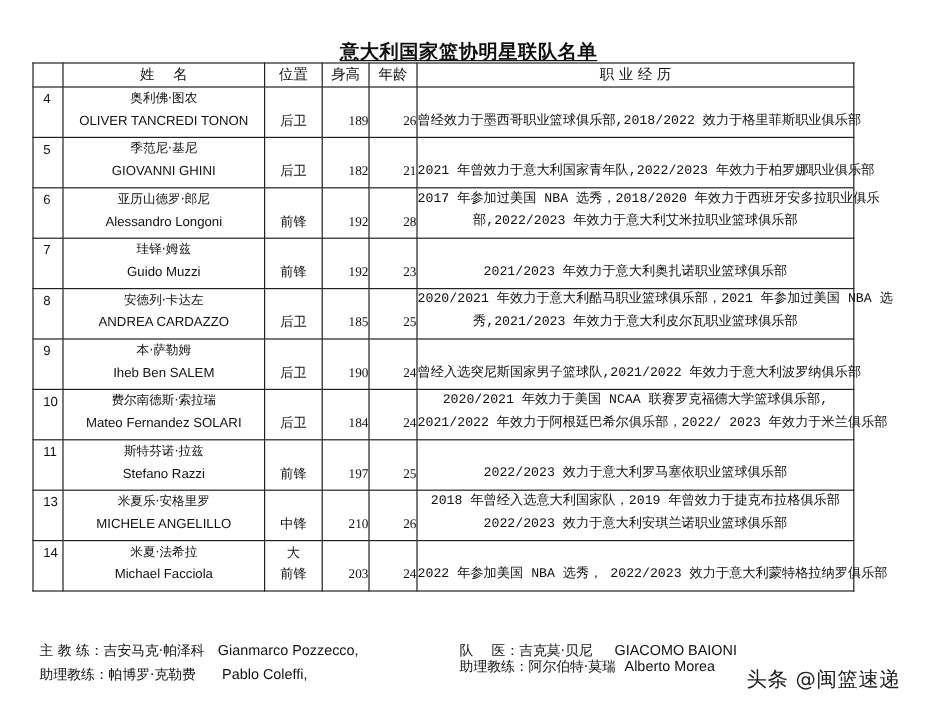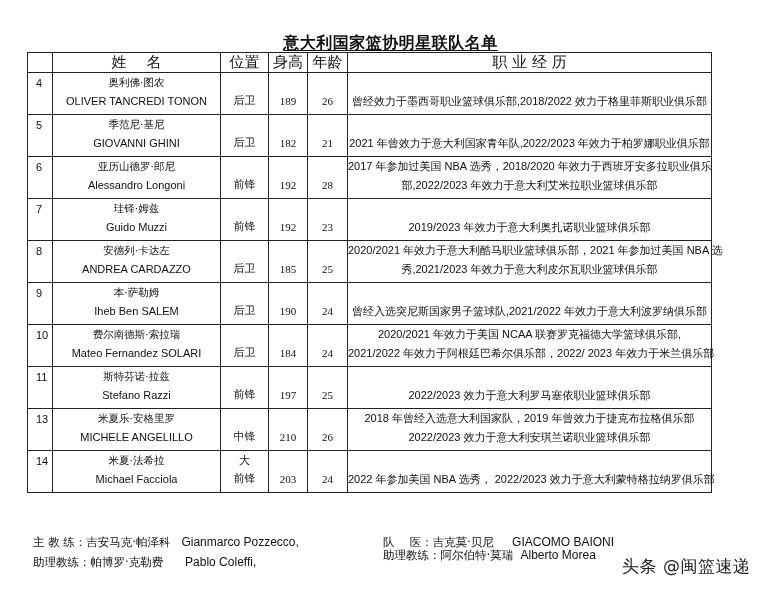--- a/index.html
+++ b/index.html
@@ -5,34 +5,34 @@
   html, body { margin:0; padding:0; background:#ffffff; }
   body { width:781px; height:594px; position:relative; overflow:hidden;
          font-family: "Liberation Serif", "DejaVu Serif", serif; color:#111; }
   .title { position:absolute; left:0; width:781px; top:33px; text-align:center;
            font-family:"DejaVu Sans", sans-serif; font-weight:bold; font-size:16px;
            letter-spacing:0.5px; }
   .title span { text-decoration: underline; text-underline-offset:2px;text-align:center; }
   table.roster { position:absolute; left:27px; top:52px; width:684px;
                  border-collapse:collapse; table-layout:fixed; }
   table.roster td, table.roster th { border:1px solid #222; padding:0; }
-  table.roster th { height:19px; font-weight:normal; font-size:15px;
+  table.roster th { height:19px; font-weight:normal; font-size:12px;
                     font-family:"DejaVu Sans", sans-serif; text-align:center; }
   table.roster td { height:37px; vertical-align:top; font-size:11px; }
   .num { font-family:"Liberation Sans", sans-serif; font-size:11px; padding:4px 0 0 8px !important; text-align:left; }
   .namecell { text-align:center; }
   .cn { font-family:"DejaVu Sans", sans-serif; font-weight:normal; font-size:10.5px; height:19px; line-height:19px; }
   .cn.plain { font-weight:normal; }
   .en { font-family:"Liberation Sans", sans-serif; font-size:11px; height:18px; line-height:18px; }
   .pos { font-family:"DejaVu Sans", sans-serif; font-size:10.5px; text-align:center;margin-top:28px; }
   .pos .top { height:19px; line-height:19px; }
   .pos .bot { height:18px; line-height:18px; }
   .numval { text-align:center; font-size:10.5px; }
-  .numval .bot { margin-top:19px; height:18px; line-height:18px; }
-  .career { text-align:center; font-family:Liberation Sans, sans-serif; font-size:9.5px; }
+  .numval .bot { margin-top:19px; height:18px; line-height:18px;text-align:right; }
+  .career { text-align:center; font-family:Liberation Mono, monospace; font-size:9.5px; }
   .career .l { height:18.5px; line-height:18.5px; white-space:nowrap; }
   .career.single .l { margin-top:19px; height:18px; line-height:18px; }
   .staff { position:absolute; font-family:"DejaVu Sans", sans-serif; font-size:11.5px; white-space:nowrap; }
   .staff .lbl { letter-spacing:0px; }
   .staff .en2 { font-family:"Liberation Sans", sans-serif; font-size:12px; }
   .watermark { position:absolute; left:622px; top:555px; font-family:"DejaVu Sans", sans-serif;
                font-size:17px; color:#222; letter-spacing:0.5px; }
 </style>
 </head>
 <body>
@@ -130,21 +130,21 @@
           <div class="top"></div>
           <div class="bot">前锋</div>
         </td>
         <td class="numval">
           <div class="bot">192</div>
         </td>
         <td class="numval">
           <div class="bot">23</div>
         </td>
         <td class="career single">
-          <div class="l">2019/2023 年效力于意大利奥扎诺职业篮球俱乐部</div>
+          <div class="l">2021/2023 年效力于意大利奥扎诺职业篮球俱乐部</div>
         </td>
       </tr>
       <tr>
         <td class="num">8</td>
         <td class="namecell">
           <div class="cn">安德列·卡达左</div>
           <div class="en">ANDREA CARDAZZO</div>
         </td>
         <td class="pos">
           <div class="top"></div>

